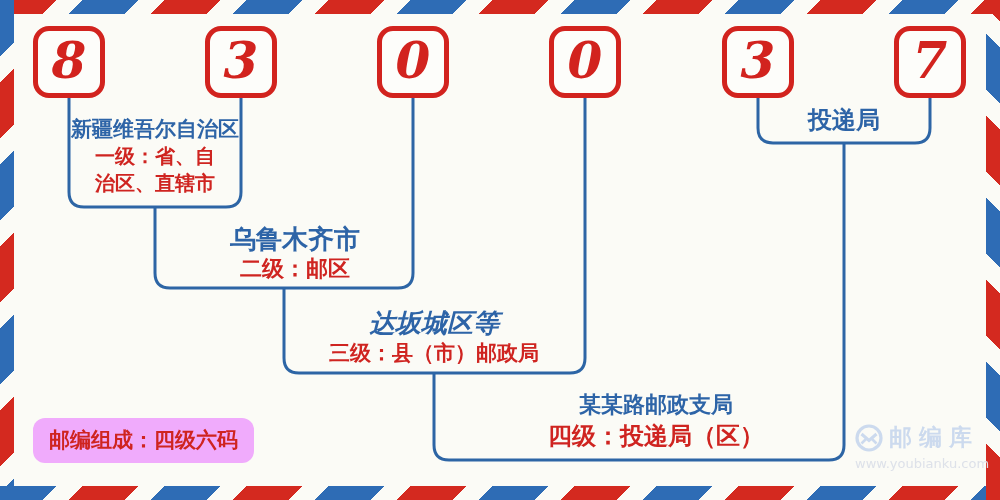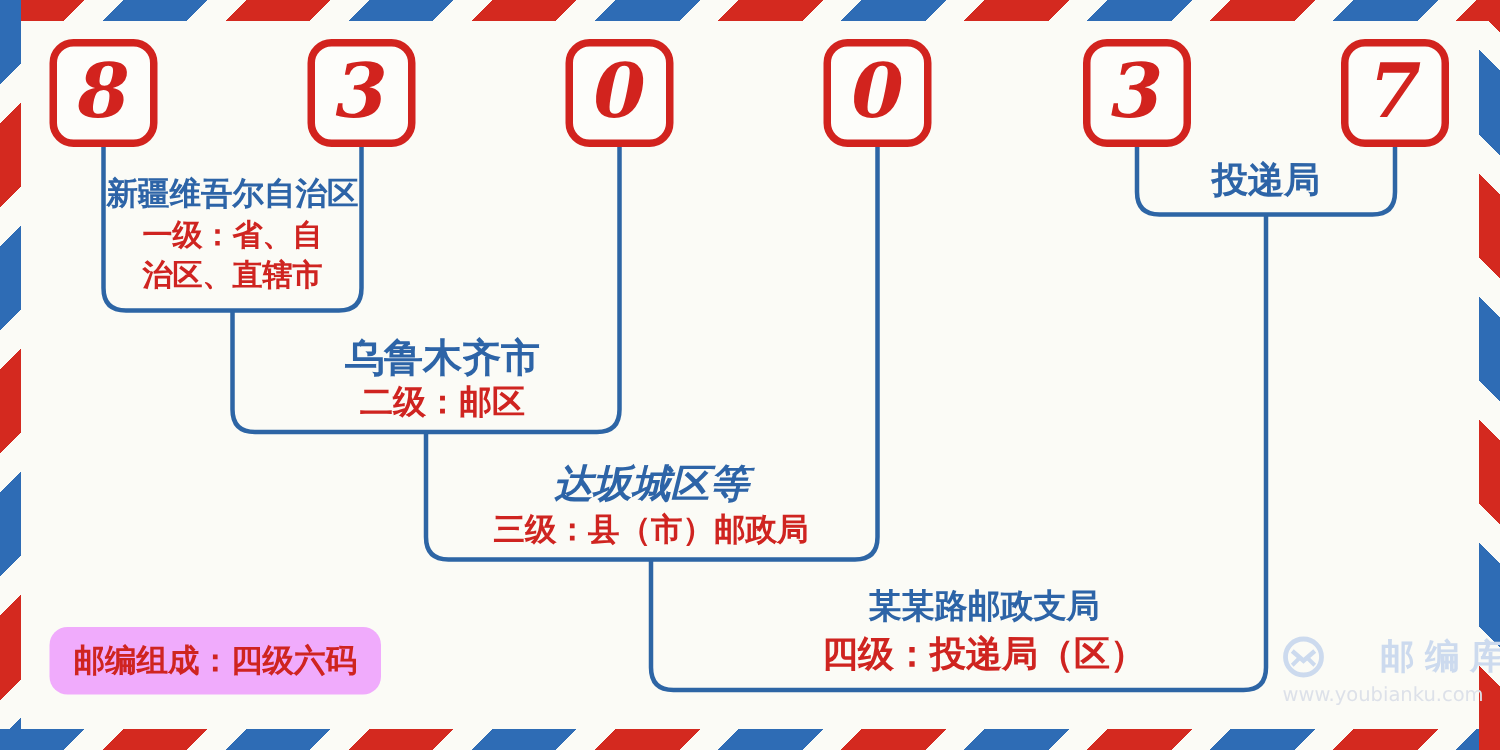--- a/index.html
+++ b/index.html
@@ -100,21 +100,21 @@
     border-radius: 12px;
     color: #cf2420;
     font-weight: bold;
     font-size: 21px;
     line-height: 45px;
     text-align: center;
   }
 
   
   .watermark { position: absolute; left: 855px; top: 422px; width: 130px; }
-  .wm-row { display: flex; align-items: center; gap: 31px; }
+  .wm-row { display: flex; align-items: center; }
   .wm-icon { width: 28px; height: 28px; flex: 0 0 28px; }
   .wm-brand {
     color: #ccdaee; font-weight: bold; font-size: 23px;
     letter-spacing: 7px; margin-left: 6px; white-space: nowrap;
   }
   .wm-url {
     color: #dde1e9; font-size: 13px; margin-top: 3px; white-space: nowrap;
   }
 </style>
 </head>

